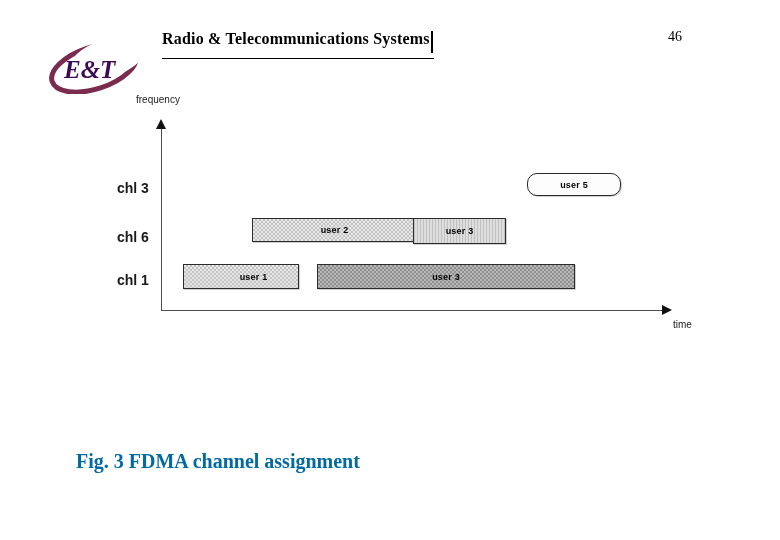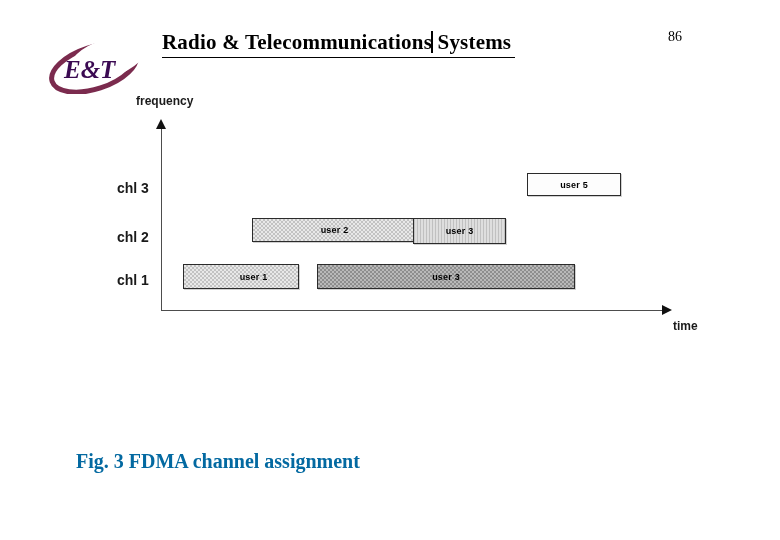--- a/index.html
+++ b/index.html
@@ -24,27 +24,27 @@
     width: 92px;
     height: 52px;
   }
   #logo svg { display: block; }
 
   #slide-title {
     position: absolute;
     left: 162px;
     top: 30px;
     font-family: "Liberation Serif", serif;
-    font-size: 21px;
+    font-size: 16px;
     font-weight: 700;
     letter-spacing: 0.2px;
     color: #000000;
     white-space: nowrap;
     border-bottom: 1.5px solid #000000;
-    padding-bottom: 2px;
+    padding-bottom: 10px;
     padding-right: 4px;
   }
   #title-caret {
     position: absolute;
     left: 431px;
     top: 31px;
     width: 2px;
     height: 22px;
     background: #000000;
   }
@@ -98,22 +98,22 @@
     top: 305px;
     width: 0; height: 0;
     border-top: 5px solid transparent;
     border-bottom: 5px solid transparent;
     border-left: 10px solid #111111;
   }
 
   .axis-label {
     position: absolute;
     font-family: "Liberation Sans", sans-serif;
-    font-size: 12px;
-    font-weight: 700;
+    font-size: 10px;
+    font-weight: 400;
     color: #1a1a1a;
     white-space: nowrap;
   }
   #label-frequency { left: 136px; top: 94px; }
   #label-time      { left: 640px; top: 319px; margin-left: 33px; }
 
   .chl-label {
     position: absolute;
     font-family: "Liberation Sans", sans-serif;
     font-size: 14px;
@@ -188,37 +188,37 @@
 <div id="logo">
   <svg width="92" height="52" viewBox="0 0 92 52">
     <ellipse cx="46" cy="26" rx="44" ry="21" fill="none" stroke="#7b2b4e" stroke-width="5" transform="rotate(-18 46 26)"></ellipse>
     <ellipse cx="62" cy="21" rx="40" ry="19" fill="#ffffff" stroke="none" transform="rotate(-18 46 26)"></ellipse>
     <text x="16" y="36" font-family="Liberation Serif, serif" font-size="25" font-weight="700" font-style="italic" fill="#3b0a52">E&amp;T</text>
   </svg>
 </div>
 
 <div id="slide-title">Radio &amp; Telecommunications Systems</div>
 <div id="title-caret"></div>
-<div id="page-number">86</div>
+<div id="page-number">46</div>
 
 <div id="chart">
 
   <div class="axis-line" id="y-axis"></div>
   <div id="y-arrow"></div>
   <div class="axis-line" id="x-axis"></div>
   <div id="x-arrow"></div>
 
   <div class="axis-label" id="label-frequency">frequency</div>
   <div class="axis-label" id="label-time">time</div>
 
   <div class="chl-label" id="chl-3">chl 3</div>
-  <div class="chl-label" id="chl-2">chl 2</div>
+  <div class="chl-label" id="chl-2">chl 6</div>
   <div class="chl-label" id="chl-1">chl 1</div>
 
-  <div class="user-box fill-plain" style="left:527px; top:173px; width:94px; height:23px;">
+  <div class="user-box fill-plain" style="left:527px; top:173px; width:94px; height:23px;border-radius:10px;">
     <span class="box-label">user 5</span>
   </div>
 
   <div class="user-box fill-check-light" style="left:244px; top:218px; width:165px; height:24px;margin-left:8px;">
     <span class="box-label">user 2</span>
   </div>
 
   <div class="user-box fill-stripe" style="left:413px; top:218px; width:93px; height:26px;">
     <span class="box-label">user 3</span>
   </div>

